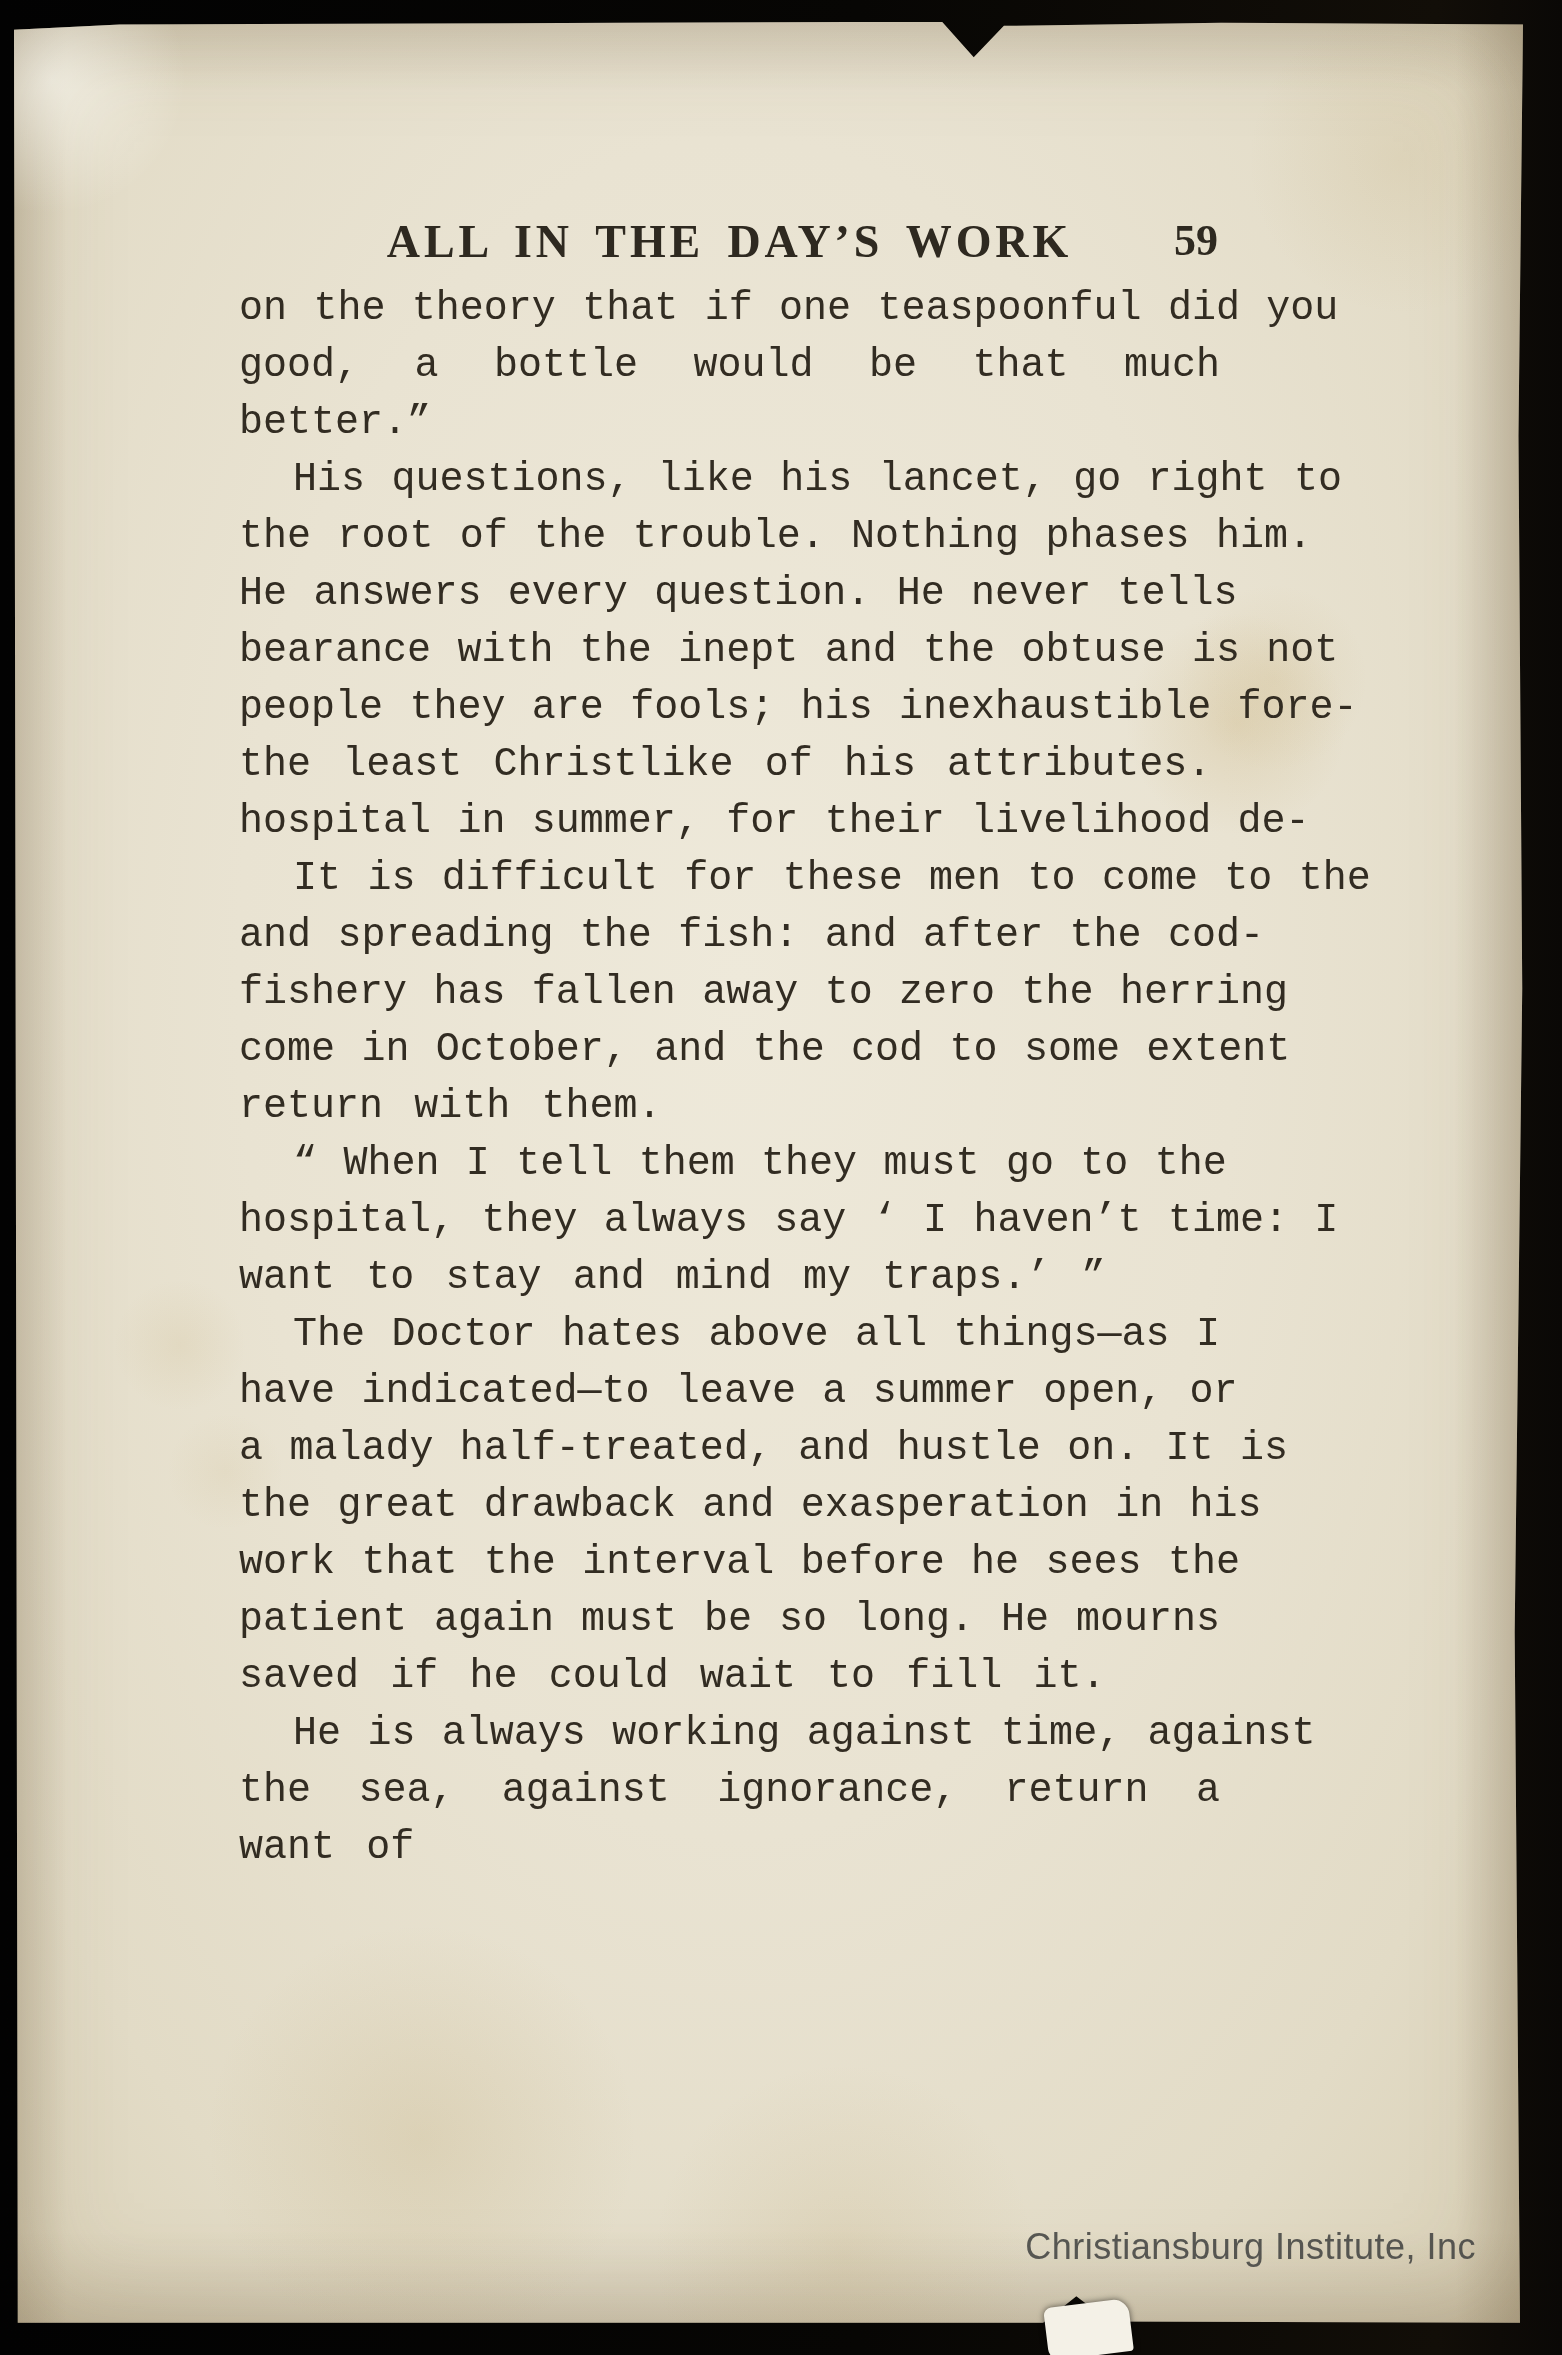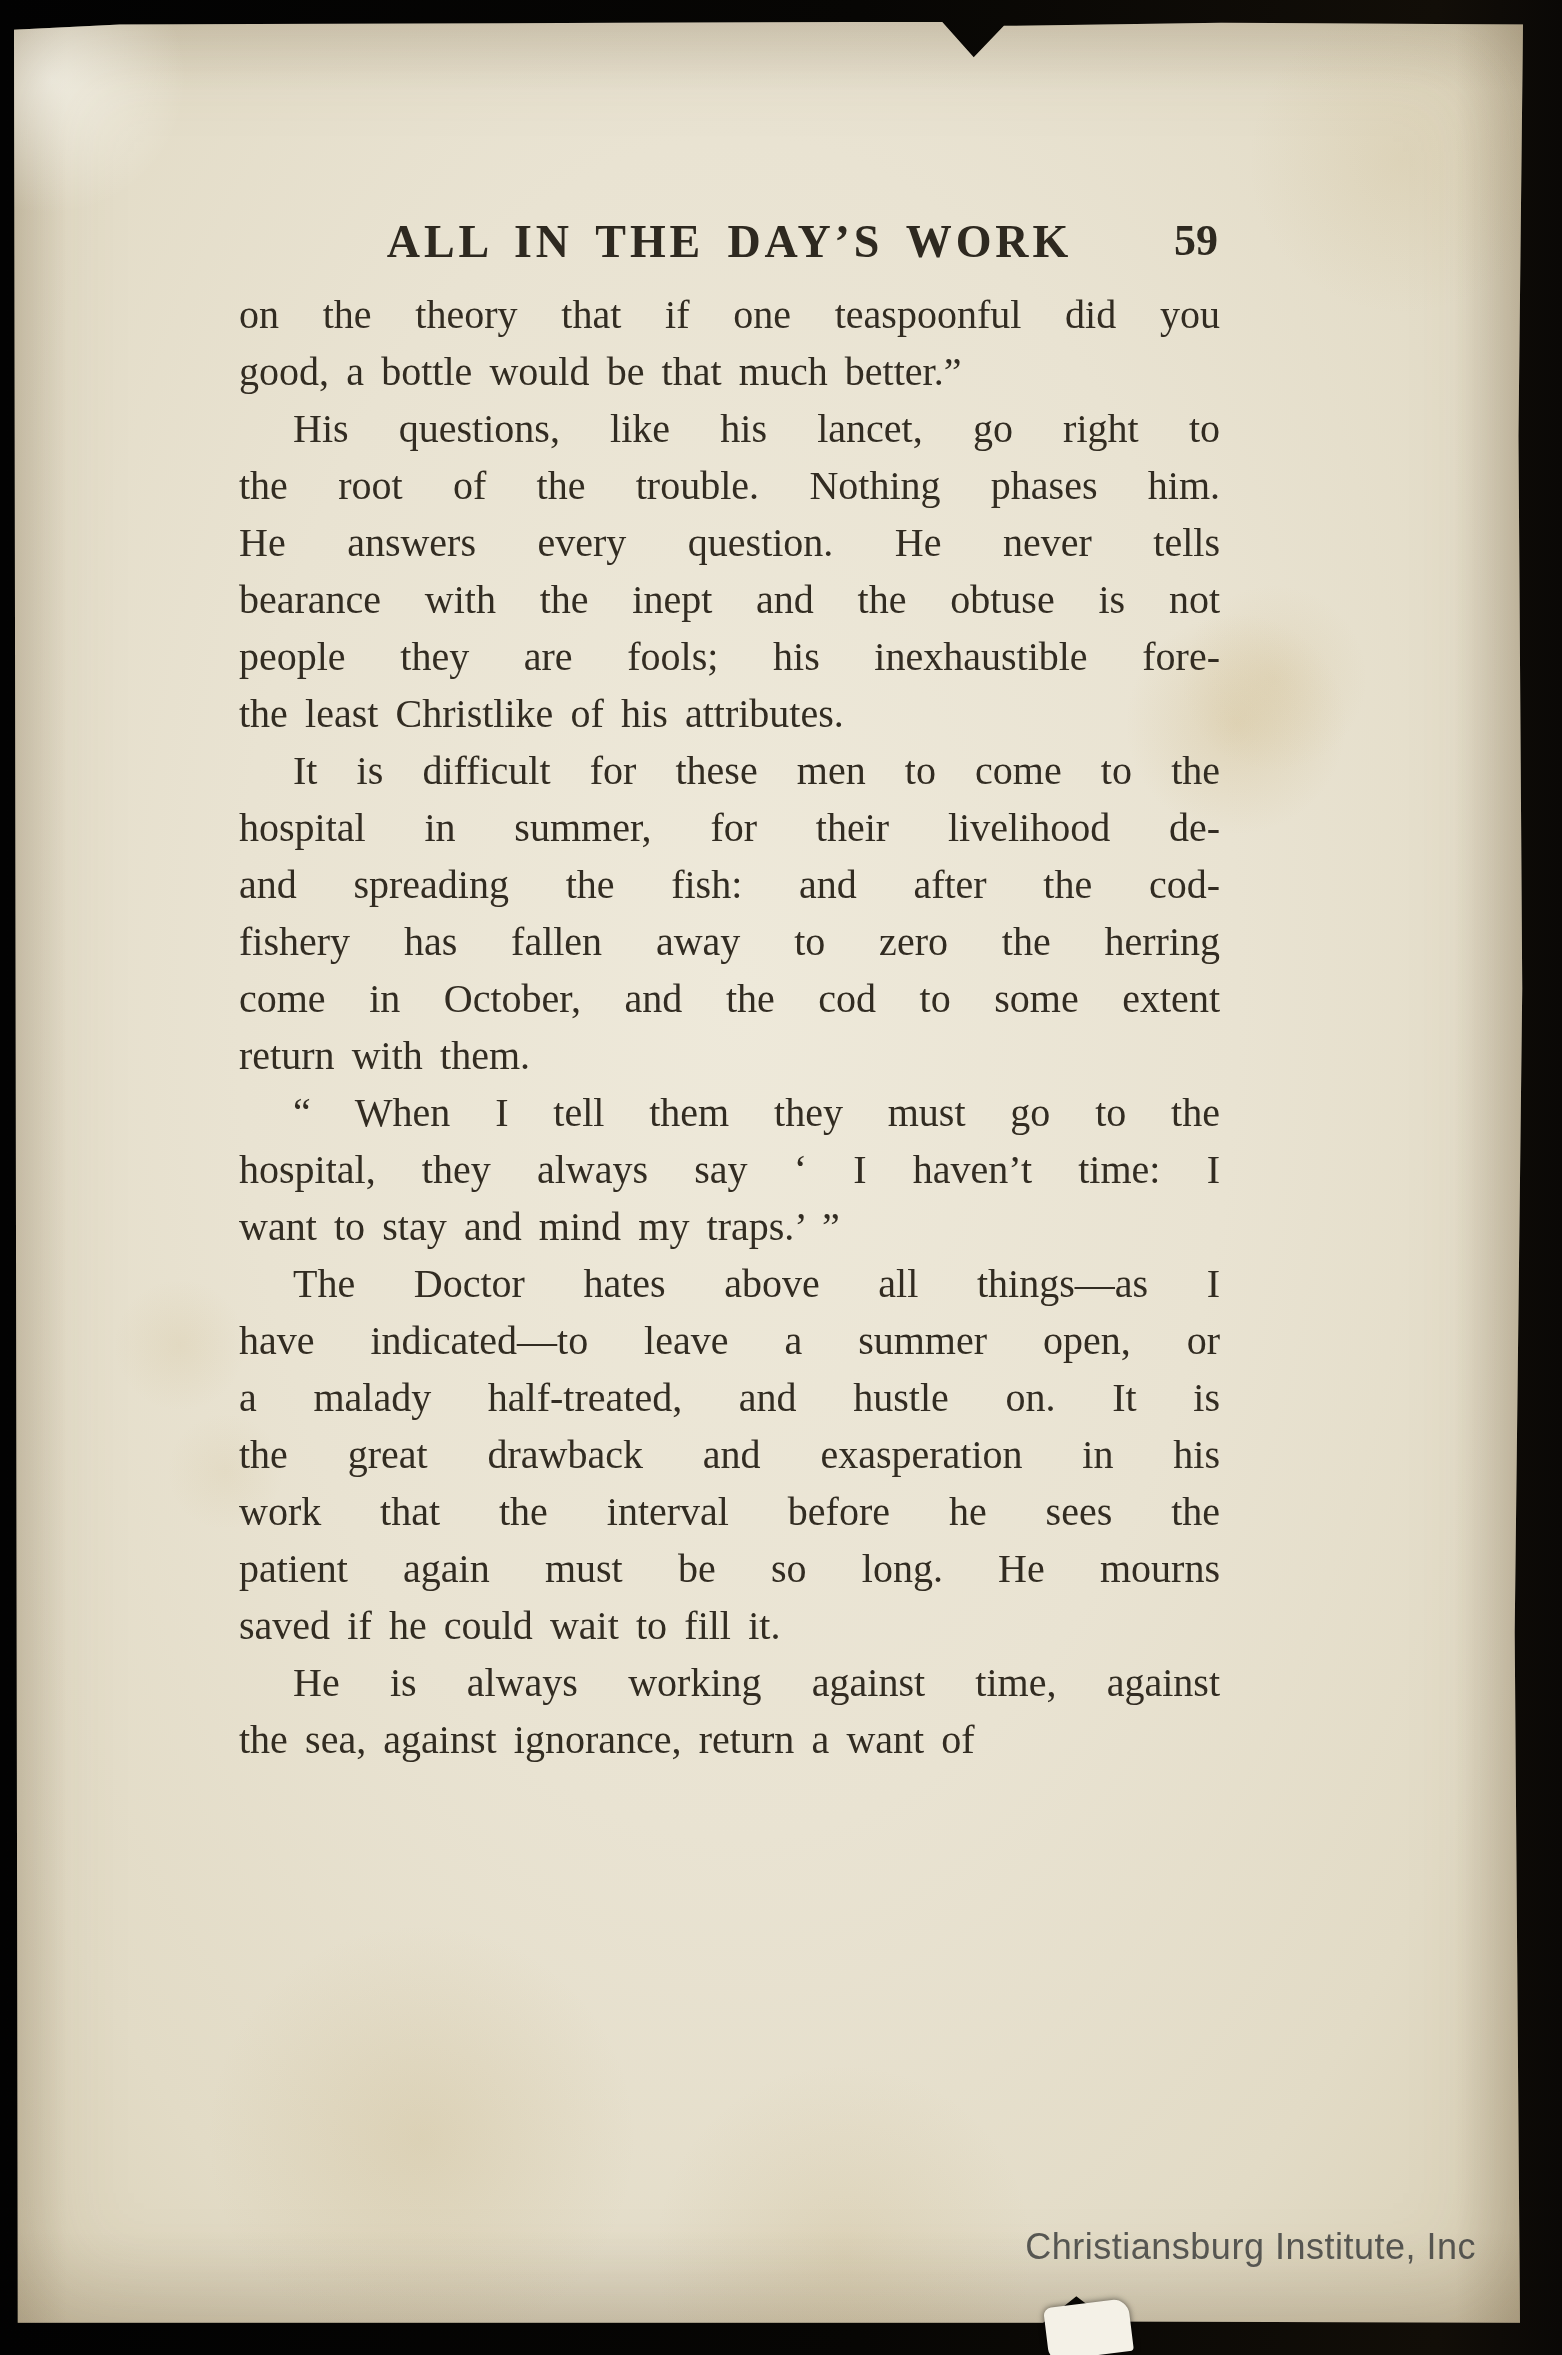--- a/index.html
+++ b/index.html
@@ -64,24 +64,25 @@
   }
   .pagenum {
     position: absolute;
     right: 2px;
     top: 0;
     font-size: 44px;
     font-weight: 700;
     color: #2e2920;
   }
   .bodytext {
-    margin-top: 16px;
+    margin-top: 10px;
     font-size: 40px;
     line-height: 57px;
     word-spacing: 0.06em;
+    font-family: Liberation Mono, monospace;
   }
   .line {
     text-align: justify;
     text-align-last: justify;
     white-space: nowrap;
   }
   .line.last {
     text-align-last: left;
     white-space: normal;
     word-spacing: 0.18em;
@@ -128,22 +129,22 @@
           </div>
           <div class="paragraph">
             <div class="line first-indent">His questions, like his lancet, go right to</div>
             <div class="line">the root of the trouble.  Nothing phases him.</div>
             <div class="line">He answers every question.  He never tells</div>
             <div class="line">bearance with the inept and the obtuse is not</div>
             <div class="line">people they are fools; his inexhaustible fore-</div>
             <div class="line last">the least Christlike of his attributes.</div>
           </div>
           <div class="paragraph">
+            <div class="line">hospital in summer, for their livelihood de-</div>
             <div class="line first-indent">It is difficult for these men to come to the</div>
-            <div class="line">hospital in summer, for their livelihood de-</div>
             <div class="line">and spreading the fish: and after the cod-</div>
             <div class="line">fishery has fallen away to zero the herring</div>
             <div class="line">come in October, and the cod to some extent</div>
             <div class="line last">return with them.</div>
           </div>
           <div class="paragraph">
             <div class="line first-indent">“ When I tell them they must go to the</div>
             <div class="line">hospital, they always say ‘ I haven’t time: I</div>
             <div class="line last">want to stay and mind my traps.’ ”</div>
           </div>

